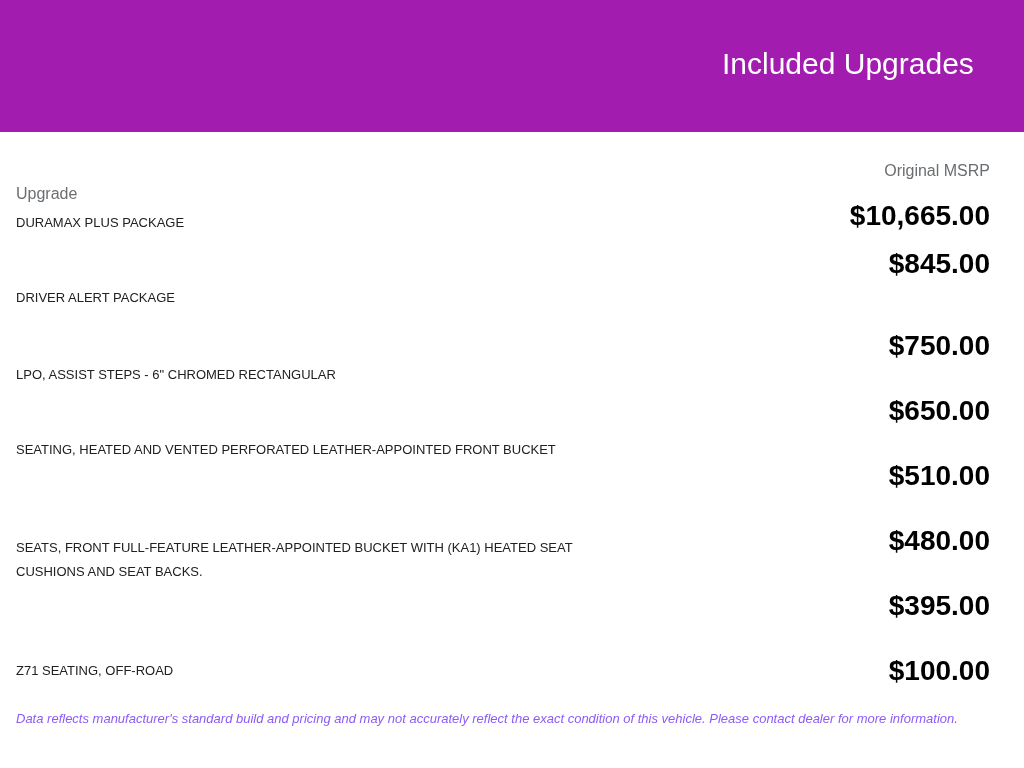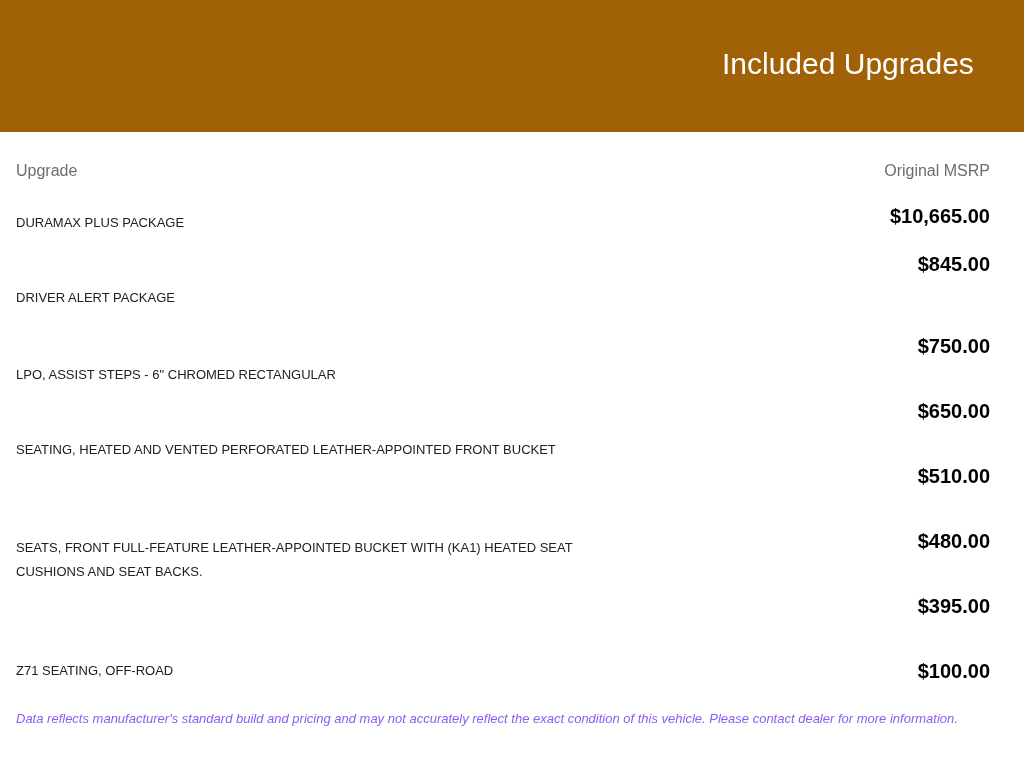--- a/index.html
+++ b/index.html
@@ -6,46 +6,46 @@
   body {
     width: 1024px; height: 768px;
     background: #ffffff;
     font-family: "Liberation Sans", sans-serif;
     position: relative;
     overflow: hidden;
   }
   .header {
     position: absolute; top: 0; left: 0;
     width: 1024px; height: 132px;
-    background: #a16207;
+    background: #a21caf;
   }
   .header-title {
     position: absolute; left: 722px; top: 46px;
     font-size: 30px; line-height: 35px;
     font-weight: 400;
     color: #ffffff;
     white-space: nowrap;
   }
   .col-label {
     position: absolute; top: 161px;
     font-size: 16px; line-height: 19px;
     color: #6a6e71;
     white-space: nowrap;
   }
-  .col-label.left  { left: 16px; }
+  .col-label.left  { left: 16px; margin-top: 23px; }
   .col-label.right { right: 34px; }
   .name-item {
     position: absolute; left: 16px;
     width: 600px;
     font-size: 13px; line-height: 23.5px;
     color: #212121;
   }
   .price-item {
     position: absolute; right: 34px;
-    font-size: 20px; line-height: 32px;
+    font-size: 28px; line-height: 32px;
     font-weight: 700;
     color: #000000;
     text-align: center;
     white-space: nowrap;
   }
   .disclaimer {
     position: absolute; left: 16px; top: 711px;
     width: 990px;
     font-size: 13px; line-height: 15px;
     font-style: italic;

